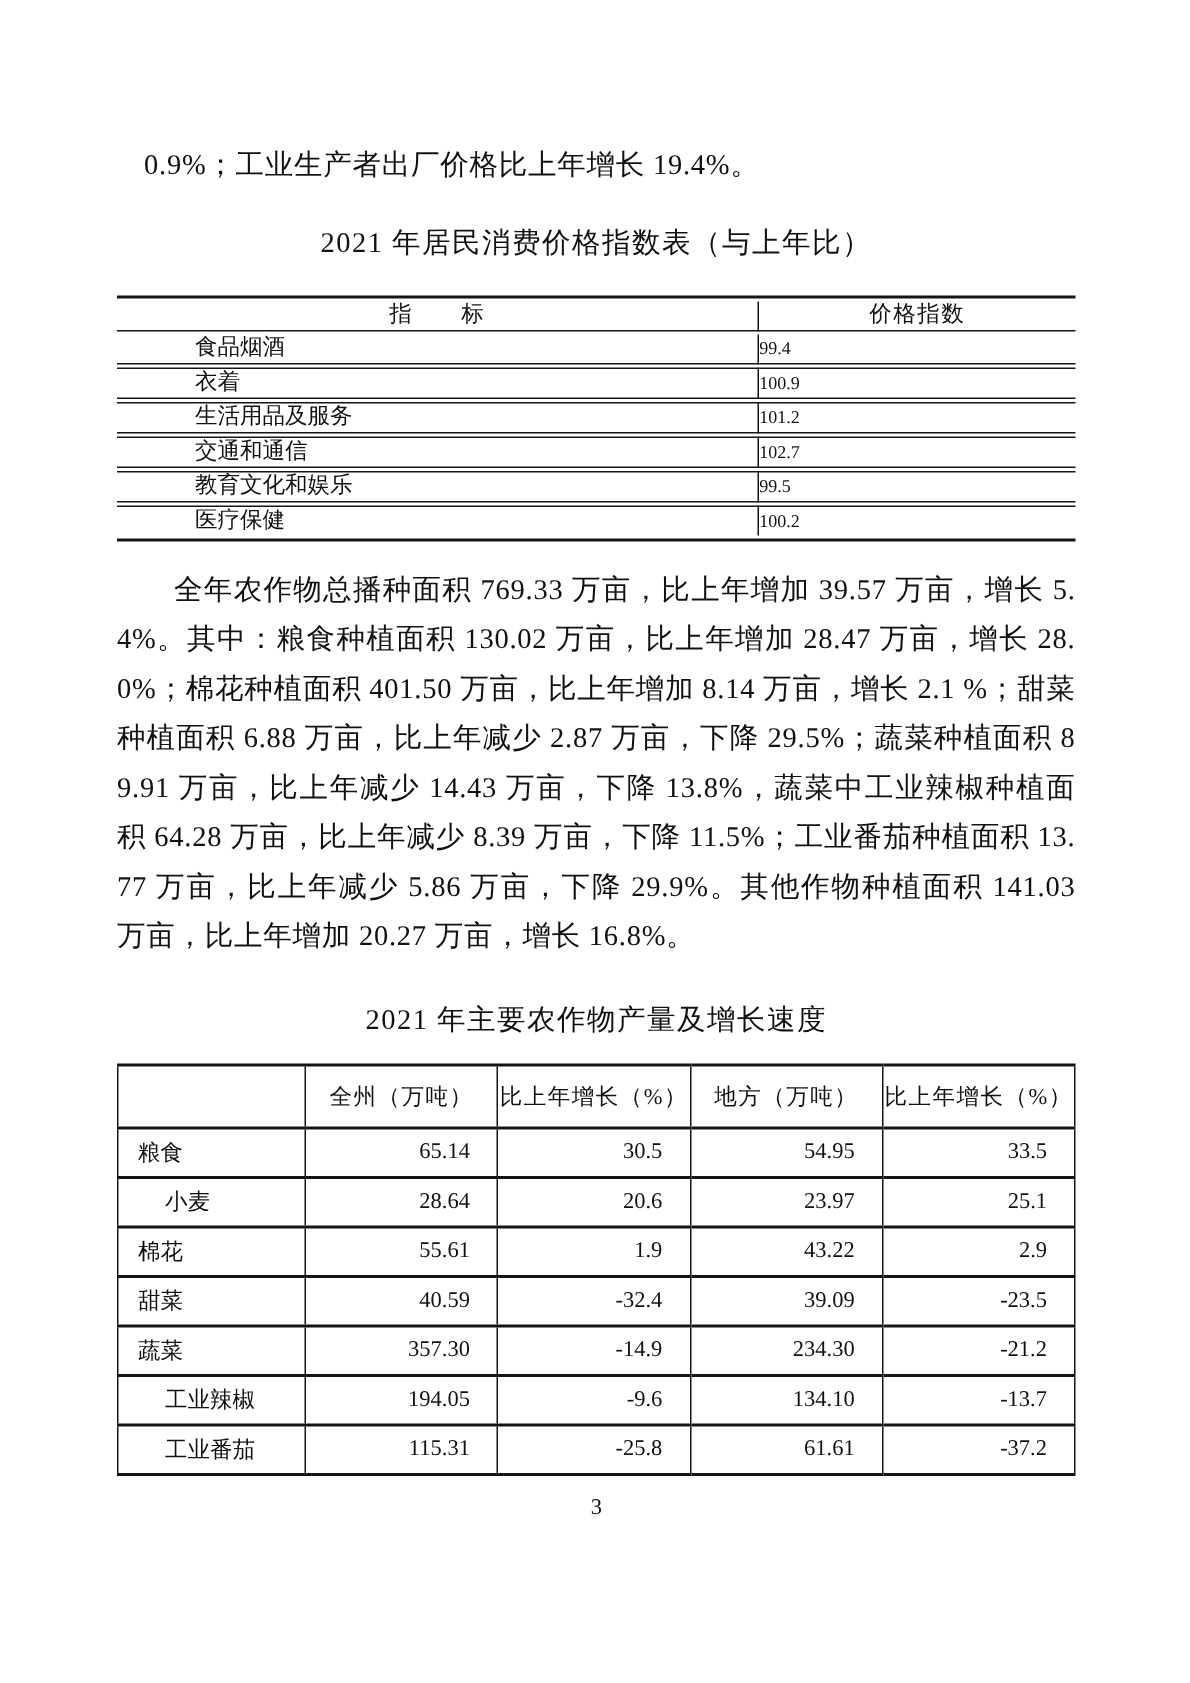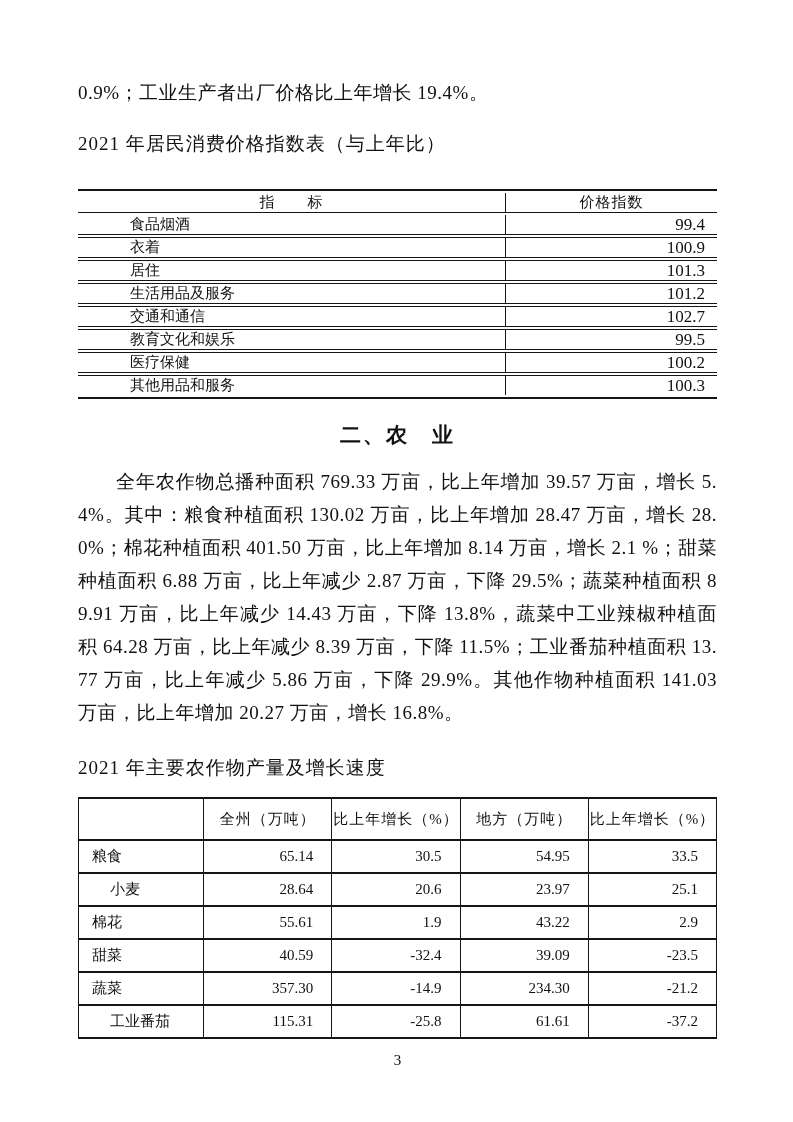--- a/index.html
+++ b/index.html
@@ -2,43 +2,43 @@
 <html lang="zh"><head>
 <meta charset="utf-8">
 <style>
   * { box-sizing: border-box; }
   html, body { margin: 0; padding: 0; background: #ffffff; }
   .page {
     width: 793px; height: 1122px; margin: 0 auto; background: #ffffff;
     color: #111; font-family: "Liberation Serif", "DejaVu Serif", serif;
     padding: 80px 76px 0 78px; position: relative; overflow: hidden;
   }
-  .intro { font-size: 19px; line-height: 25px; margin: 0; letter-spacing: 0.5px; }
+  .intro { font-size: 19px; line-height: 25px; margin: 18px; letter-spacing: 0.5px; }
   .tbl-title {
-    font-size: 19px; font-weight: normal; text-align: left;
+    font-size: 19px; font-weight: normal; text-align: center;
     margin: 26px 0 0 0; letter-spacing: 1px;
   }
   
   table.cpi {
     width: 100%; border-collapse: separate; border-spacing: 0 2px;
-    margin-top: 32px; border-top: 2px solid #151515; border-bottom: 2px solid #151515;
+    margin-top: 22px; border-top: 2px solid #151515; border-bottom: 2px solid #151515;
   }
   table.cpi th, table.cpi td {
     font-size: 15px; height: 19px; line-height: 19px; padding: 0;
     font-weight: normal;
   }
   table.cpi th:first-child, table.cpi td:first-child {
     width: 67%; border-right: 1px solid #151515;
   }
   table.cpi thead th { border-bottom: 1px solid #151515; text-align: center; letter-spacing: 1px; }
   table.cpi tbody td { border-top: 1px solid #151515; border-bottom: 1px solid #151515; }
   table.cpi tbody tr:first-child td { border-top: none; }
   table.cpi tbody tr:last-child td { border-bottom: none; }
   table.cpi td.lbl { text-align: left; padding-left: 52px; }
-  table.cpi td.val { text-align: right; padding-right: 12px; font-size: 17px; }
+  table.cpi td.val { padding-right: 12px; font-size: 12px; }
   
   .sec-heading {
     font-family: "Liberation Sans", "DejaVu Sans", sans-serif;
     font-size: 21px; font-weight: bold; text-align: center;
     margin: 22px 0 0 0; letter-spacing: 2px;
   }
   .para {
     font-size: 19px; line-height: 33px; margin: 16px 0 16px 0;
     text-align: justify; text-indent: 2em; letter-spacing: 0.5px;
     word-break: break-all;
@@ -77,47 +77,38 @@
     <tbody>
       <tr>
         <td class="lbl">食品烟酒</td>
         <td class="val">99.4</td>
       </tr>
       <tr>
         <td class="lbl">衣着</td>
         <td class="val">100.9</td>
       </tr>
       <tr>
-        <td class="lbl">居住</td>
-        <td class="val">101.3</td>
-      </tr>
-      <tr>
         <td class="lbl">生活用品及服务</td>
         <td class="val">101.2</td>
       </tr>
       <tr>
         <td class="lbl">交通和通信</td>
         <td class="val">102.7</td>
       </tr>
       <tr>
         <td class="lbl">教育文化和娱乐</td>
         <td class="val">99.5</td>
       </tr>
       <tr>
         <td class="lbl">医疗保健</td>
         <td class="val">100.2</td>
       </tr>
-      <tr>
-        <td class="lbl">其他用品和服务</td>
-        <td class="val">100.3</td>
-      </tr>
     </tbody>
   </table>
 
-  <h2 class="sec-heading">二、农　业</h2>
 
   <p class="para">全年农作物总播种面积 769.33 万亩，比上年增加 39.57 万亩，增长 5.4%。其中：粮食种植面积 130.02 万亩，比上年增加 28.47 万亩，增长 28.0%；棉花种植面积 401.50 万亩，比上年增加 8.14 万亩，增长 2.1 %；甜菜种植面积 6.88 万亩，比上年减少 2.87 万亩，下降 29.5%；蔬菜种植面积 89.91 万亩，比上年减少 14.43 万亩，下降 13.8%，蔬菜中工业辣椒种植面积 64.28 万亩，比上年减少 8.39 万亩，下降 11.5%；工业番茄种植面积 13.77 万亩，比上年减少 5.86 万亩，下降 29.9%。其他作物种植面积 141.03 万亩，比上年增加 20.27 万亩，增长 16.8%。</p>
 
   <h3 class="tbl-title">2021 年主要农作物产量及增长速度</h3>
 
   <table class="crops">
     <thead>
       <tr>
         <th></th>
         <th>全州（万吨）</th>
@@ -156,20 +147,27 @@
         <td class="num">-23.5</td>
       </tr>
       <tr>
         <td class="lbl">蔬菜</td>
         <td class="num">357.30</td>
         <td class="num">-14.9</td>
         <td class="num">234.30</td>
         <td class="num">-21.2</td>
       </tr>
       <tr>
+        <td class="lbl indent">工业辣椒</td>
+        <td class="num">194.05</td>
+        <td class="num">-9.6</td>
+        <td class="num">134.10</td>
+        <td class="num">-13.7</td>
+      </tr>
+      <tr>
         <td class="lbl indent">工业番茄</td>
         <td class="num">115.31</td>
         <td class="num">-25.8</td>
         <td class="num">61.61</td>
         <td class="num">-37.2</td>
       </tr>
     </tbody>
   </table>
 
   <div class="page-num">3</div>

